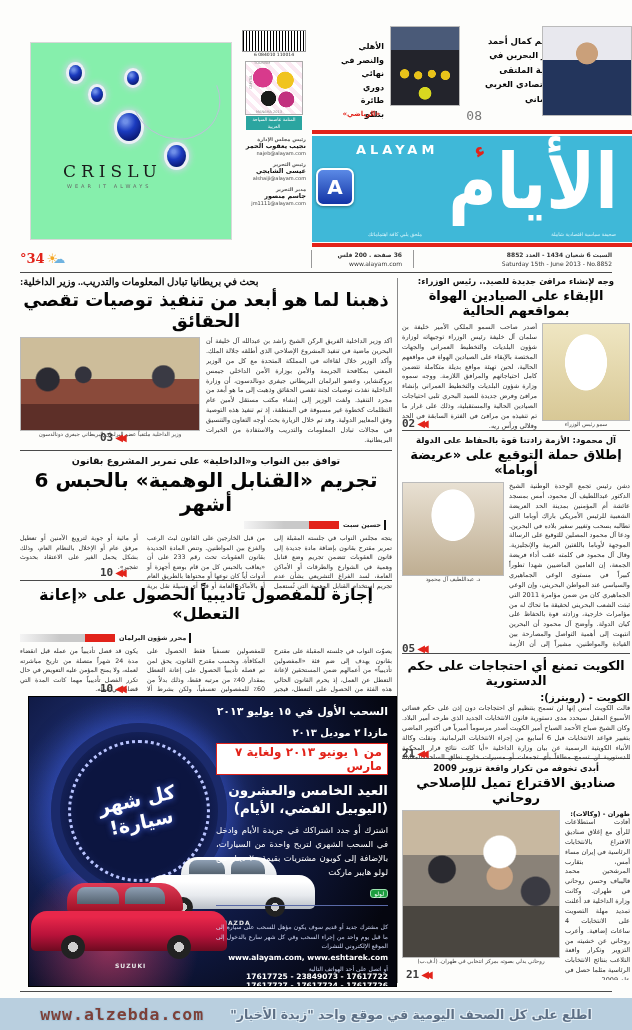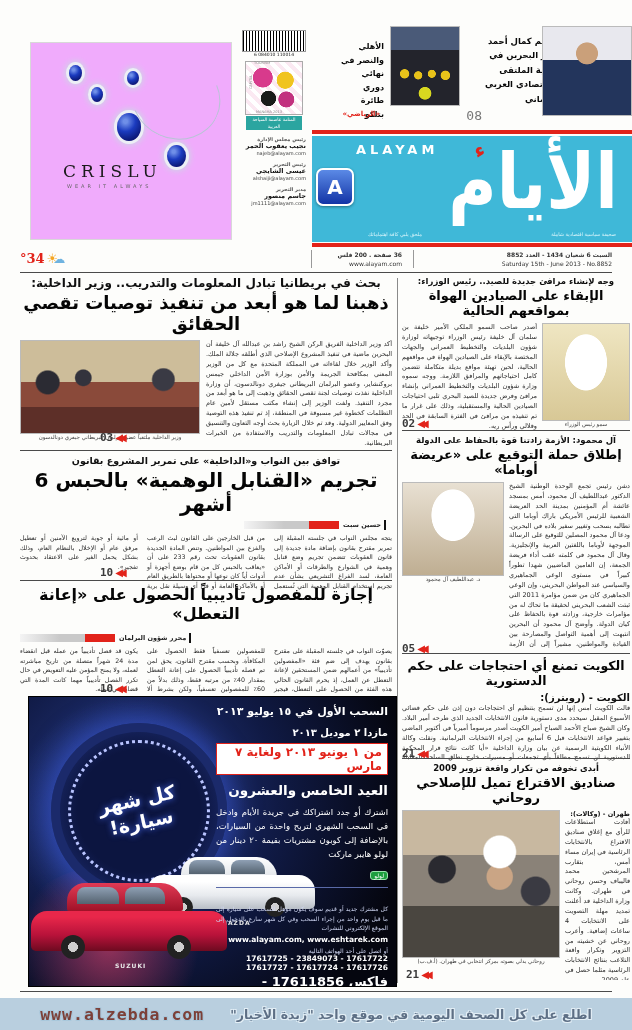--- a/index.html
+++ b/index.html
@@ -86,21 +86,21 @@
   .banner-url{font-family:"DejaVu Sans Mono",monospace;font-weight:bold;font-size:16.5px;color:#7c4038;direction:ltr;letter-spacing:1px;
      text-shadow:1px 1px 0 #a9c8dc,-1px -1px 0 #a9c8dc,1px -1px 0 #a9c8dc,-1px 1px 0 #a9c8dc;}
   .weather{display:flex;align-items:center;direction:ltr;gap:2px;}
   .temp{color:#e2231a;font-weight:bold;font-size:13px;font-family:"DejaVu Serif",serif;}
   .sun{color:#f5a623;font-size:13px;}
   .cloud{color:#6fb3e0;font-size:12px;margin-left:-7px;}
 </style>
 </head>
 <body>
 
-<div class="abs" style="left:30px;top:42px;width:200px;height:196px;background:#f0abfc;border:1px solid #d8d8d8;">
+<div class="abs" style="left:30px;top:42px;width:200px;height:196px;background:#86efac;border:1px solid #d8d8d8;">
   <span class="jewel" style="left:38px;top:22px;width:13px;height:16px;"></span>
   <span class="jewel" style="left:60px;top:44px;width:12px;height:15px;"></span>
   <span class="jewel" style="left:96px;top:28px;width:12px;height:14px;"></span>
   <span class="jewel" style="left:86px;top:70px;width:24px;height:28px;"></span>
   <span class="jewel" style="left:136px;top:102px;width:19px;height:22px;"></span>
   <div class="abs" style="left:100px;top:14px;width:88px;height:80px;border:1px solid #b9c3d6;border-radius:50%;border-top-color:transparent;border-left-color:transparent;transform:rotate(24deg);"></div>
   <div class="abs crislu" style="left:32px;top:118px;direction:ltr;">CRISLU</div>
   <div class="abs wearit" style="left:36px;top:140px;direction:ltr;">WEAR IT ALWAYS</div>
 </div>
 
@@ -171,21 +171,21 @@
     <span class="temp">°34</span>
     <span class="sun">☀</span>
     <span class="cloud">☁</span>
   </div>
 </div>
 <div class="hdiv" style="left:20px;top:272px;width:592px;"></div>
 
 <div class="vrule" style="left:397px;top:278px;height:705px;"></div>
 
 <div class="abs" style="left:20px;top:276px;width:372px;height:170px;">
-  <div class="kicker" style="font-size:12px;text-align:center;">بحث في بريطانيا تبادل المعلومات والتدريب.. وزير الداخلية:</div>
+  <div class="kicker" style="font-size:10px;text-align:left;font-family:Liberation Serif, serif;">بحث في بريطانيا تبادل المعلومات والتدريب.. وزير الداخلية:</div>
   <div class="headline" style="font-size:18px;text-align:center;margin-top:2px;">ذهبنا لما هو أبعد من تنفيذ توصيات تقصي الحقائق</div>
   <div style="margin-top:6px;height:108px;overflow:hidden;">
     <div style="float:left;width:180px;margin-right:6px;">
       <div class="photo" style="width:178px;height:92px;background:
         radial-gradient(circle at 15% 45%,#2b2b33 0 7%,transparent 8%),
         radial-gradient(circle at 35% 40%,#33333d 0 6%,transparent 7%),
         radial-gradient(circle at 80% 42%,#3a3a44 0 7%,transparent 8%),
         linear-gradient(180deg,#cdbd9a 0 45%,#8a4a3a 45% 72%,#5d2f28 72% 100%);"></div>
       <div class="cap">وزير الداخلية ملتقياً عضو البرلمان البريطاني جيفري دونالدسون</div>
     </div>
@@ -259,20 +259,21 @@
     <span class="wheel" style="left:30px;width:24px;height:24px;"></span>
       <span class="wheel" style="left:136px;width:24px;height:24px;"></span>
     <span class="car-label" style="left:84px;bottom:-10px;direction:ltr;">SUZUKI</span>
   </div>
 
   <div class="abs" style="right:8px;top:8px;width:172px;text-align:right;">
     <div class="ad-w" style="font-weight:bold;font-size:11px;">السحب الأول في ١٥ يوليو ٢٠١٣</div>
     <div class="ad-w" style="font-weight:bold;font-size:10px;margin-top:9px;">مازدا ٢ موديل ٢٠١٣</div>
     <div style="margin-top:5px;"><span class="ad-redbox">من ١ يونيو ٢٠١٣ ولغاية ٧ مارس</span></div>
     <div class="ad-w" style="font-weight:bold;font-size:13.5px;margin-top:7px;">العيد الخامس والعشرون</div>
+    <div class="ad-w" style="font-weight:bold;font-size:13.5px;margin-top:2px;">(اليوبيل الفضي، الأيام)</div>
     <div class="ad-w" style="font-size:8.5px;line-height:1.65;margin-top:7px;text-align:justify;">اشترك أو جدد اشتراكك في جريدة الأيام وادخل في السحب الشهري لتربح واحدة من السيارات، بالإضافة إلى كوبون مشتريات بقيمة ٢٠ دينار من لولو هايبر ماركت</div>
     <div style="margin-top:2px;"><span class="lulu">لولو</span></div>
     <div style="border-top:1px solid #5a6aa8;margin-top:5px;padding-top:16px;">
       <div class="ad-w" style="font-size:6px;line-height:1.6;color:#cfd6f2;text-align:justify;">كل مشترك جديد أو قديم سوف يكون مؤهل للسحب على سيارة إلى ما قبل يوم واحد من إجراء السحب وفي كل شهر سارع بالدخول إلى الموقع الإلكتروني للنشرات</div>
       <div class="ad-w" style="font-size:7.5px;font-weight:bold;direction:ltr;text-align:right;margin-top:2px;">www.alayam.com, www.eshtarek.com</div>
       <div class="ad-w" style="font-size:6px;color:#cfd6f2;margin-top:3px;">أو اتصل على أحد الهواتف التالية</div>
       <div class="ad-w" style="font-size:7.5px;font-weight:bold;direction:ltr;text-align:right;">17617725 - 23849073 - 17617722</div>
       <div class="ad-w" style="font-size:7.5px;font-weight:bold;direction:ltr;text-align:right;">17617727 - 17617724 - 17617726</div>
       <div class="ad-w" style="font-size:13px;font-weight:bold;margin-top:2px;">فاكس 17611856 - 17617744</div>
     </div>

